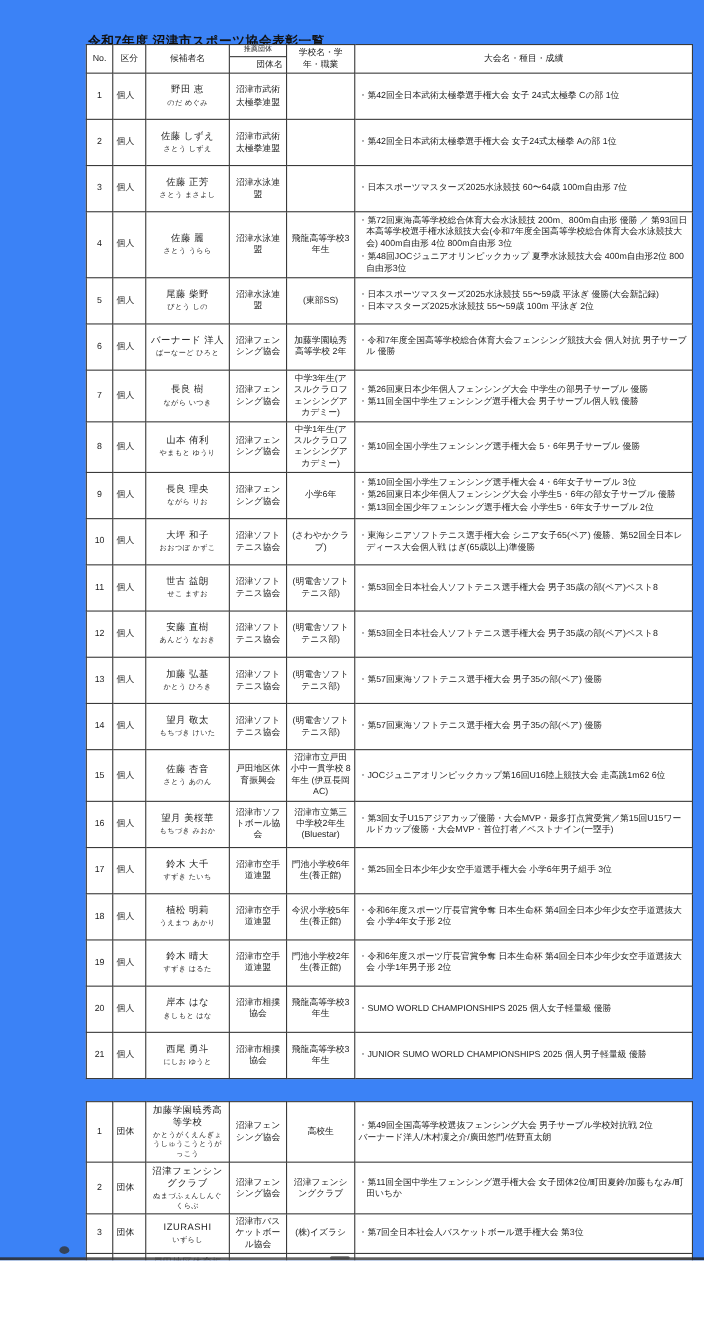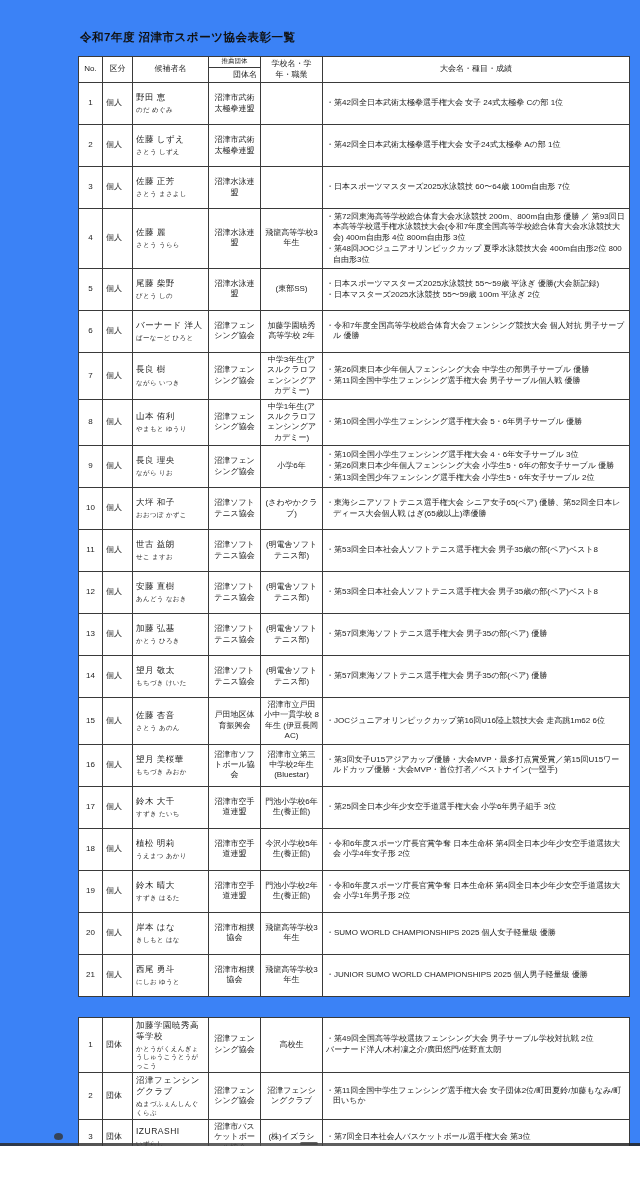--- a/index.html
+++ b/index.html
@@ -10,33 +10,33 @@
     background:#3b82f6; overflow:hidden;
   }
   .title {
     margin:0; position:absolute; left:80px; top:30px;
     font-size:11.5px; font-weight:bold; letter-spacing:0.5px; color:#111;
   }
   .awards-table {
     position:relative; border-collapse:collapse; table-layout:fixed;
     width:552px; margin-left:78px; background:#fff;
   }
-  .t-individual { margin-top:56px; }
+  .t-individual { margin-top:40px; }
   .t-team { margin-top:20px; }
   .awards-table th, .awards-table td {
     border:1px solid #3a3a3a; padding:2px 3px; vertical-align:middle;
     font-size:8px; line-height:1.3; word-wrap:break-word; overflow-wrap:break-word;
     color:#1c1c1c;
   }
   .awards-table thead th { height:26px; text-align:center; font-weight:normal; font-size:8px; }
   .t-individual tbody td { height:42px; }
   .t-team tbody td { height:30px;margin-left:38px; }
   .c-no    { width:24px; text-align:center; }
   .c-cat   { width:30px; text-align:left; }
-  .c-name  { width:76px; text-align:left; }
+  .c-name  { width:76px; text-align:center; }
   .c-org   { width:52px; text-align:center; font-size:7.5px; }
   .c-school{ width:62px; text-align:center; font-size:7.5px; }
   .c-result{ text-align:left; }
   .org-top {
     font-size:6.5px; border-bottom:1px solid #3a3a3a;
     margin:-2px -3px 2px -3px; padding:0 0 1px 0; text-align:center;
   }
   .org-bottom { font-size:8px; text-align:right; }
   .nm   { font-size:8.5px; letter-spacing:0.5px; }
   .kana { font-size:6.5px; margin-top:3px; color:#2a2a2a; letter-spacing:0.3px; }

